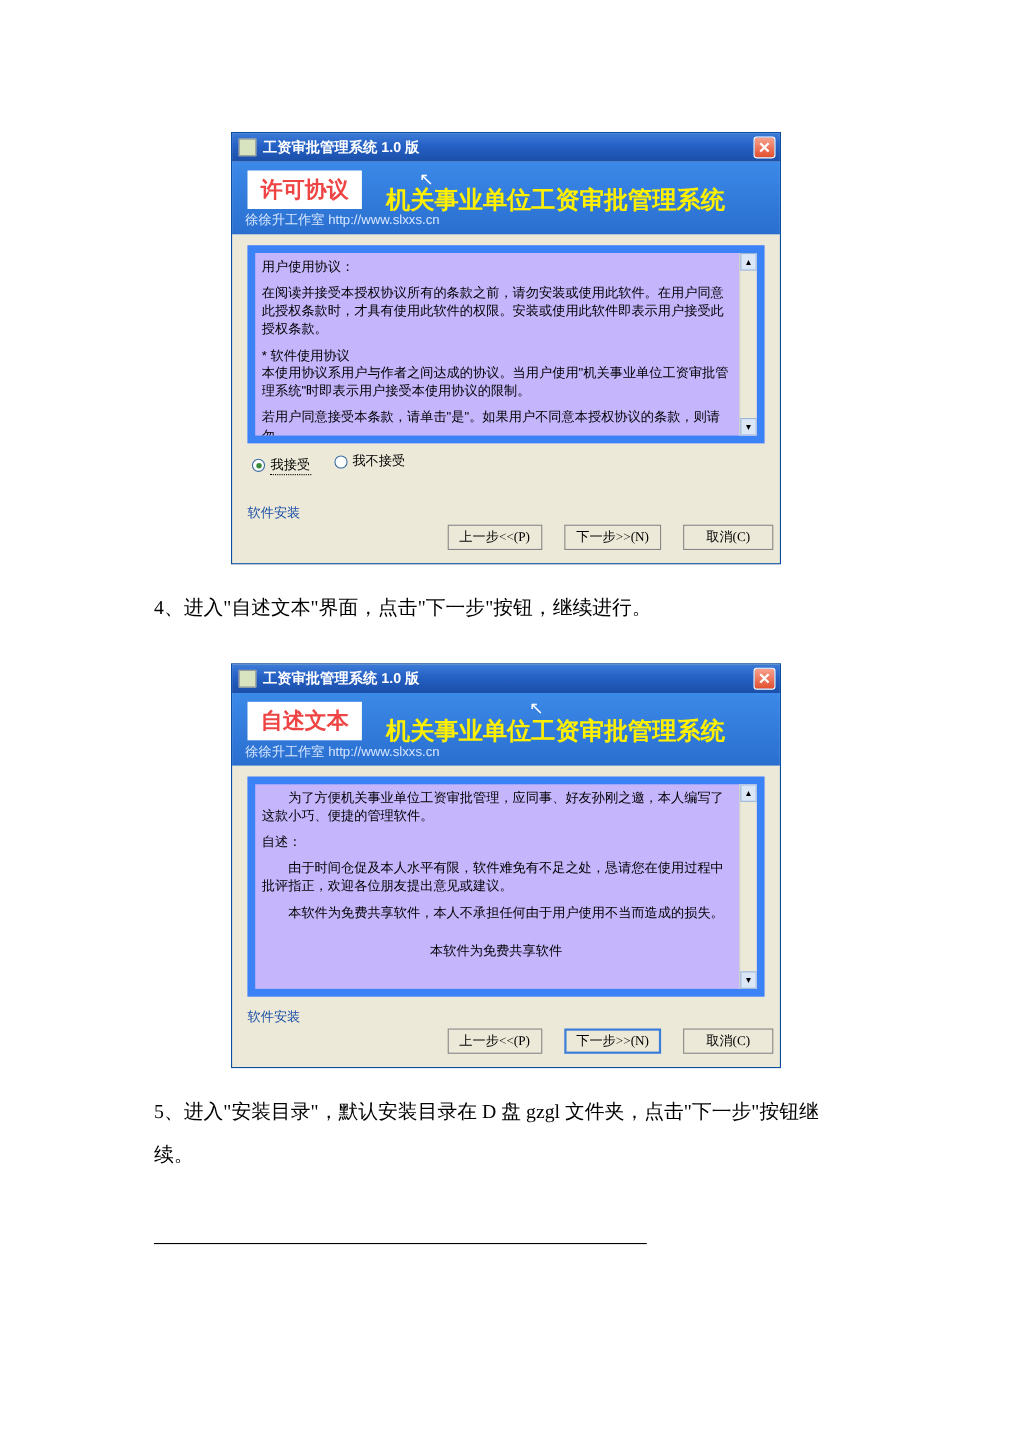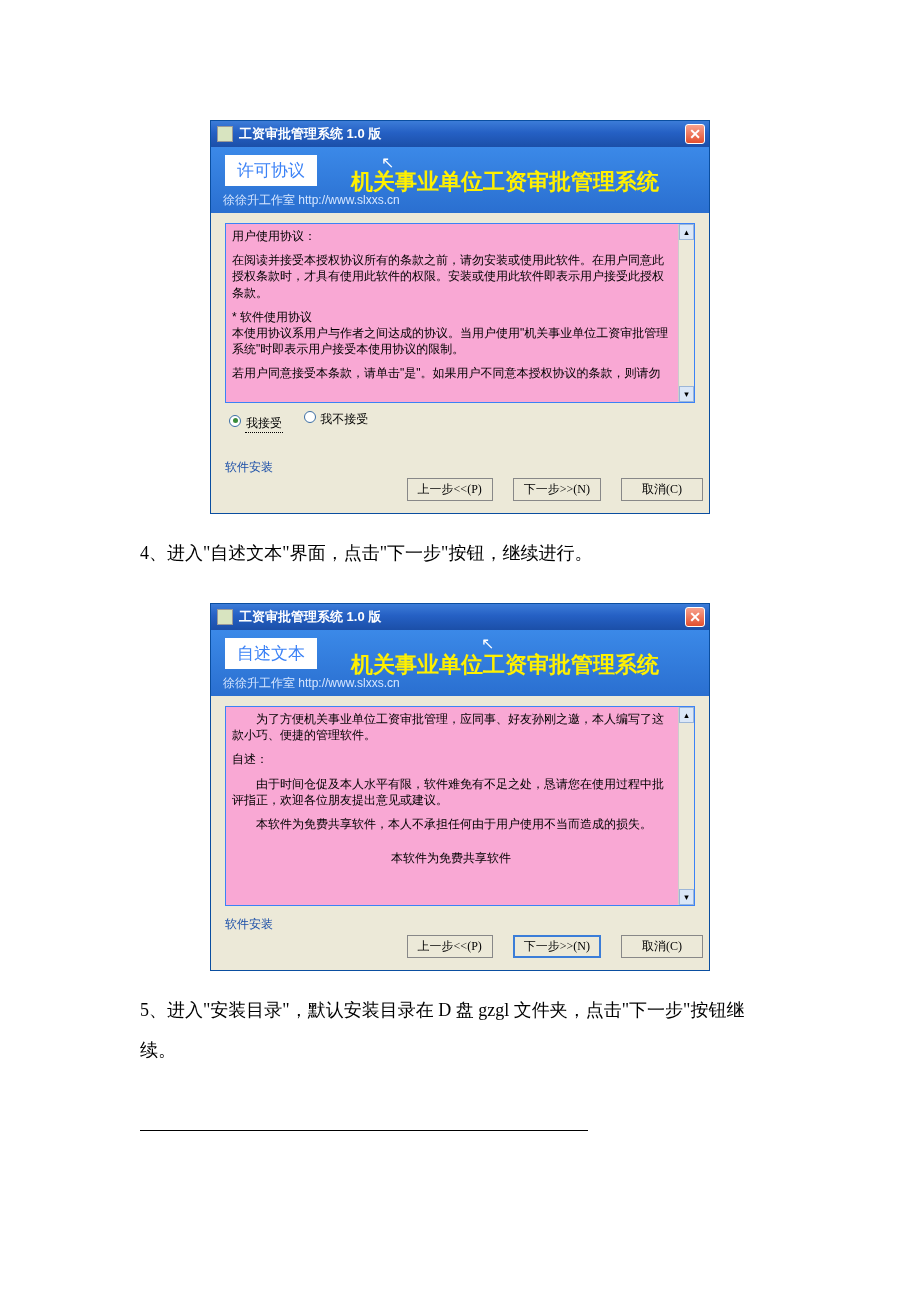--- a/index.html
+++ b/index.html
@@ -51,23 +51,23 @@
     .header-band {
       background: linear-gradient(to bottom, #3b89e8, #2a6fd0);
       height: 66px;
       position: relative;
       padding: 8px 14px;
     }
     .header-box {
       background: #fff;
       display: inline-block;
       padding: 4px 12px;
-      font-size: 17px;
-      font-weight: normal;
-      color: #3b82f6;
+      font-size: 20px;
+      font-weight: bold;
+      color: #ef4444;
       font-family: "SimSun", sans-serif;
     }
     .header-banner {
       position: absolute;
       left: 140px;
       top: 20px;
       font-size: 22px;
       font-weight: bold;
       color: #fff000;
       font-family: "SimHei","SimSun",sans-serif;
@@ -77,22 +77,22 @@
       font-size: 12px;
       position: absolute;
       left: 12px;
       bottom: 4px;
       font-family: "SimSun", sans-serif;
     }
     .content-area {
       padding: 10px 14px;
     }
     .textbox {
-      background: #f9a8d4;
-      border: 1px solid #3b82f6;
+      background: #c4b5fd;
+      border: 7px solid #3b82f6;
       height: 180px;
       padding: 4px 6px;
       font-size: 12px;
       line-height: 1.35;
       overflow: hidden;
       position: relative;
       font-family: "SimSun", sans-serif;
     }
     .textbox .scrollbar {
       position: absolute;
@@ -112,20 +112,21 @@
     .textbox-inner { padding-right: 18px; }
     .para { margin-bottom: 8px; }
     .sigline { text-align: center; margin-top: 18px; }
     .radio-row {
       padding: 8px 4px 16px 4px;
       font-size: 12px;
       font-family: "SimSun", sans-serif;
     }
     .radio {
       display: inline-flex;
+      align-items: center;
       margin-right: 18px;
       cursor: pointer;
     }
     .radio .dot {
       width: 12px; height: 12px;
       border: 1px solid #3b6ea5;
       border-radius: 50%;
       margin-right: 4px;
       display: inline-flex;
       align-items: center;

